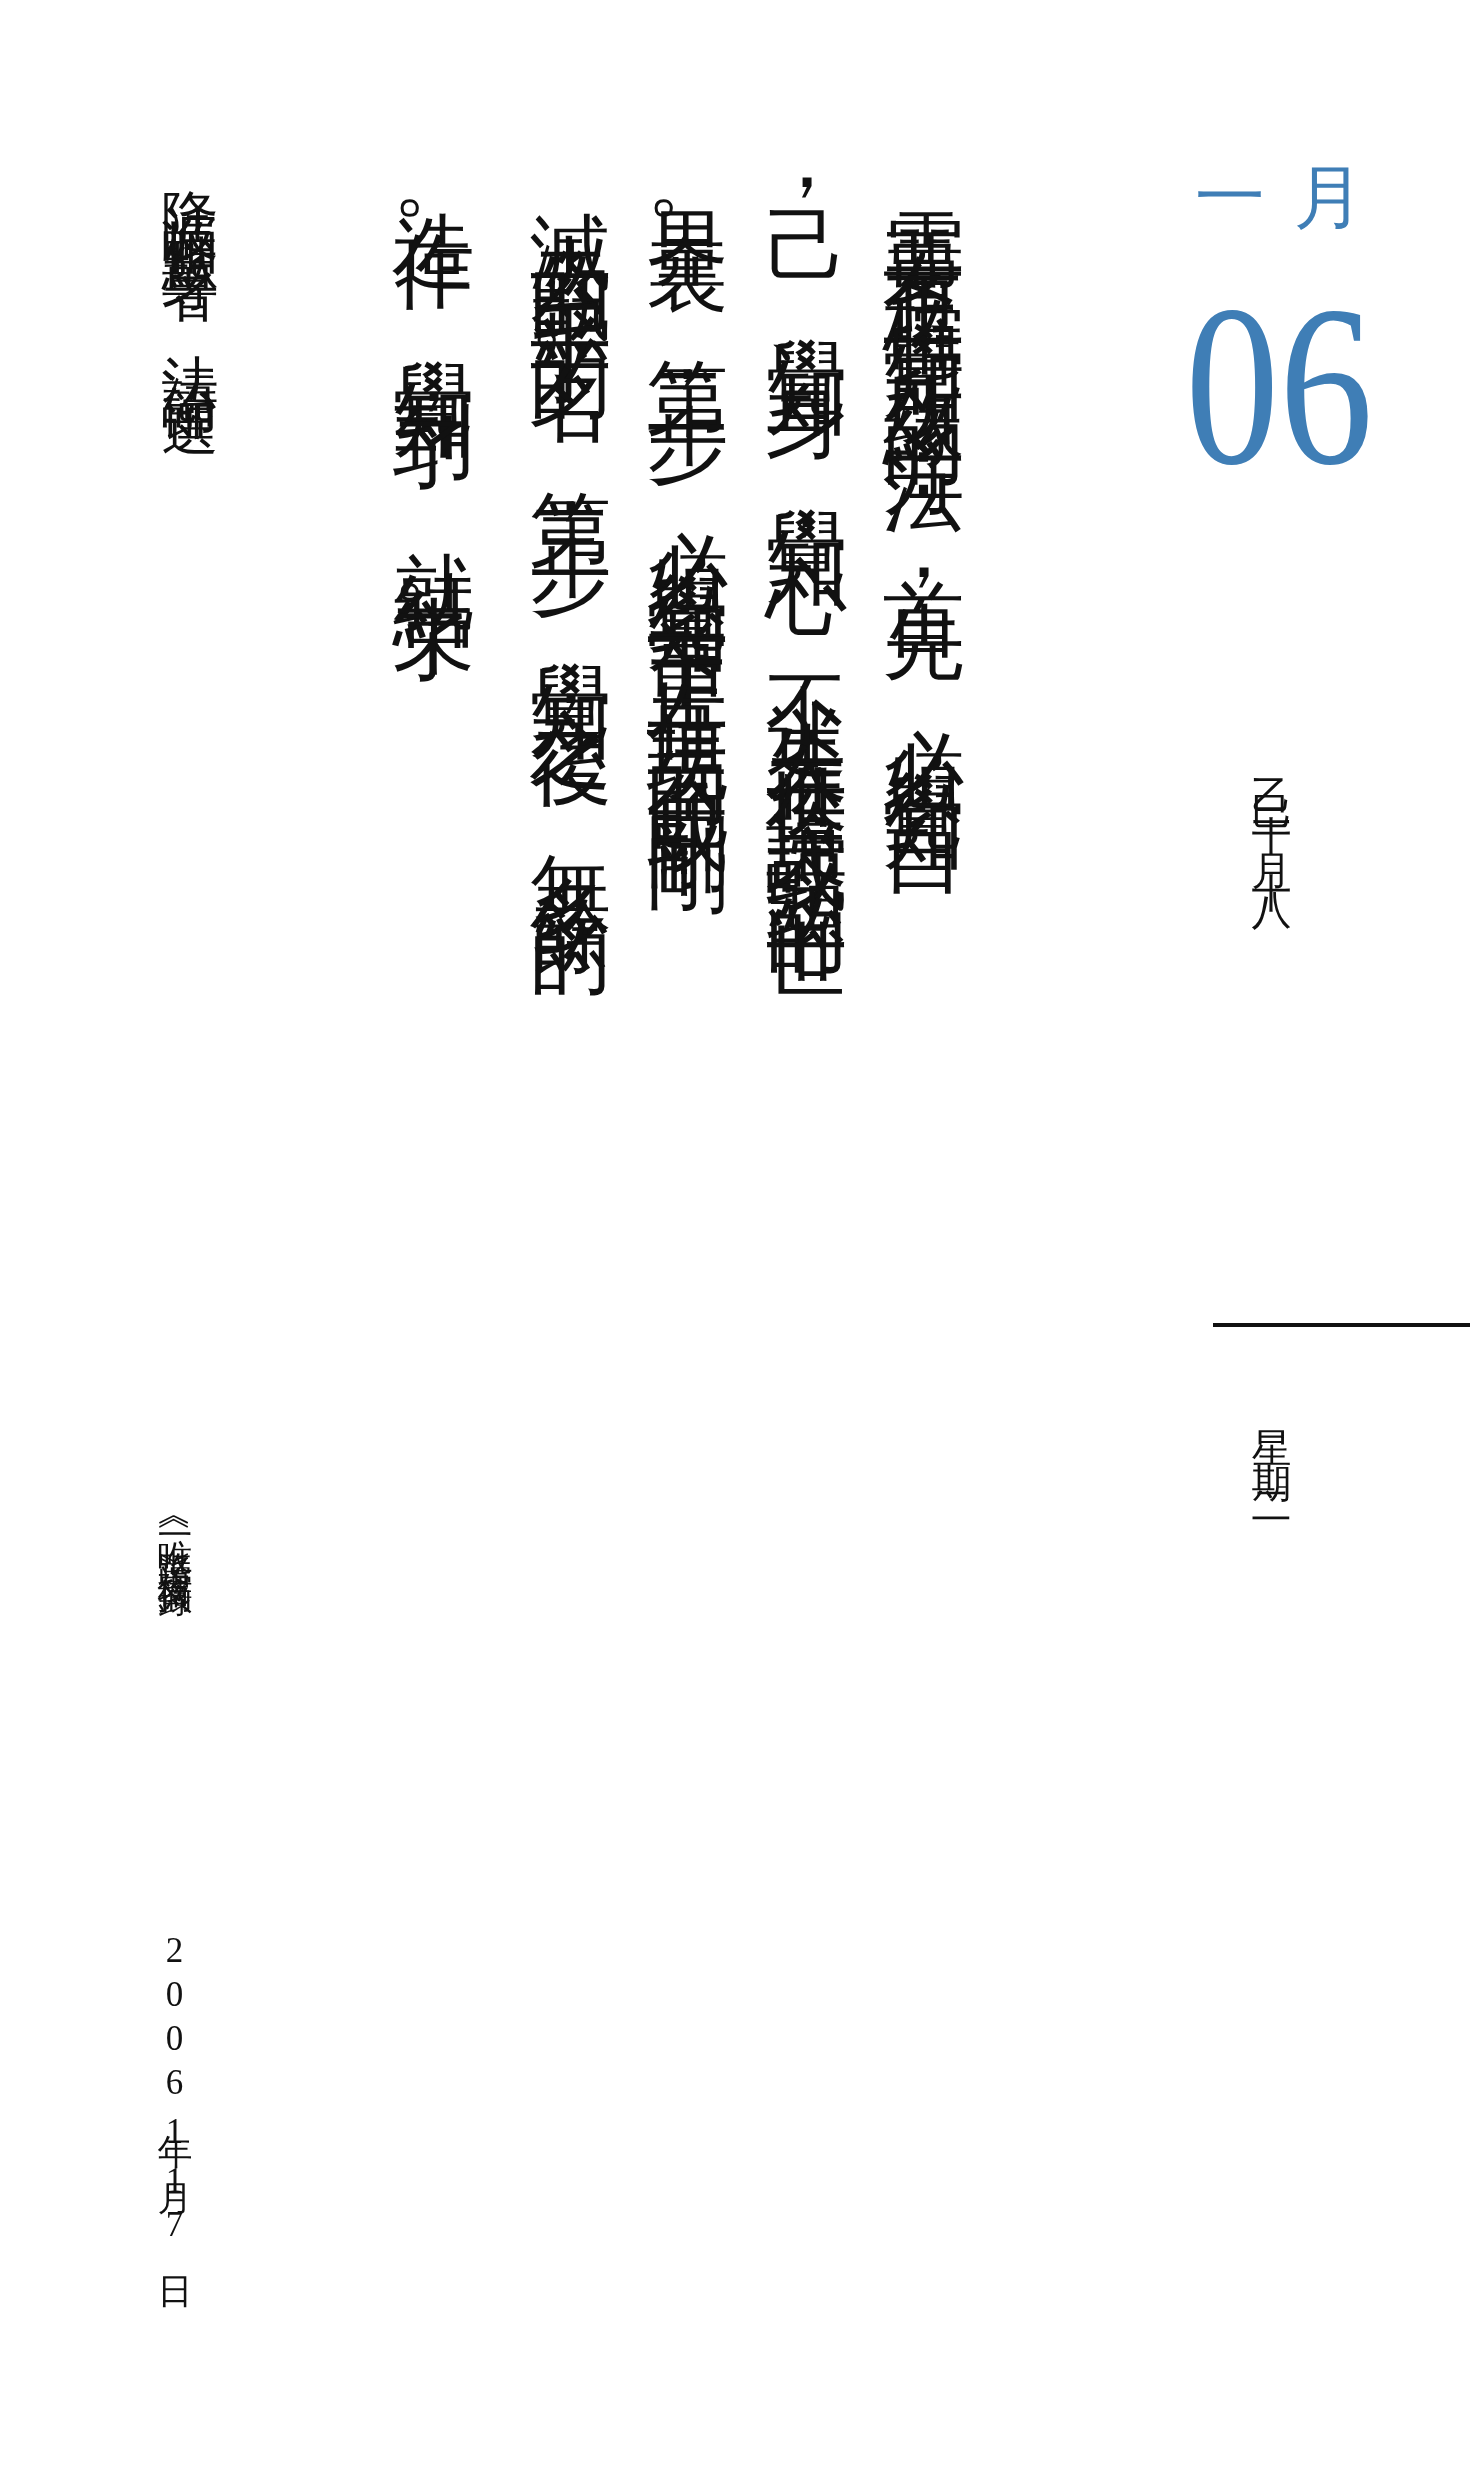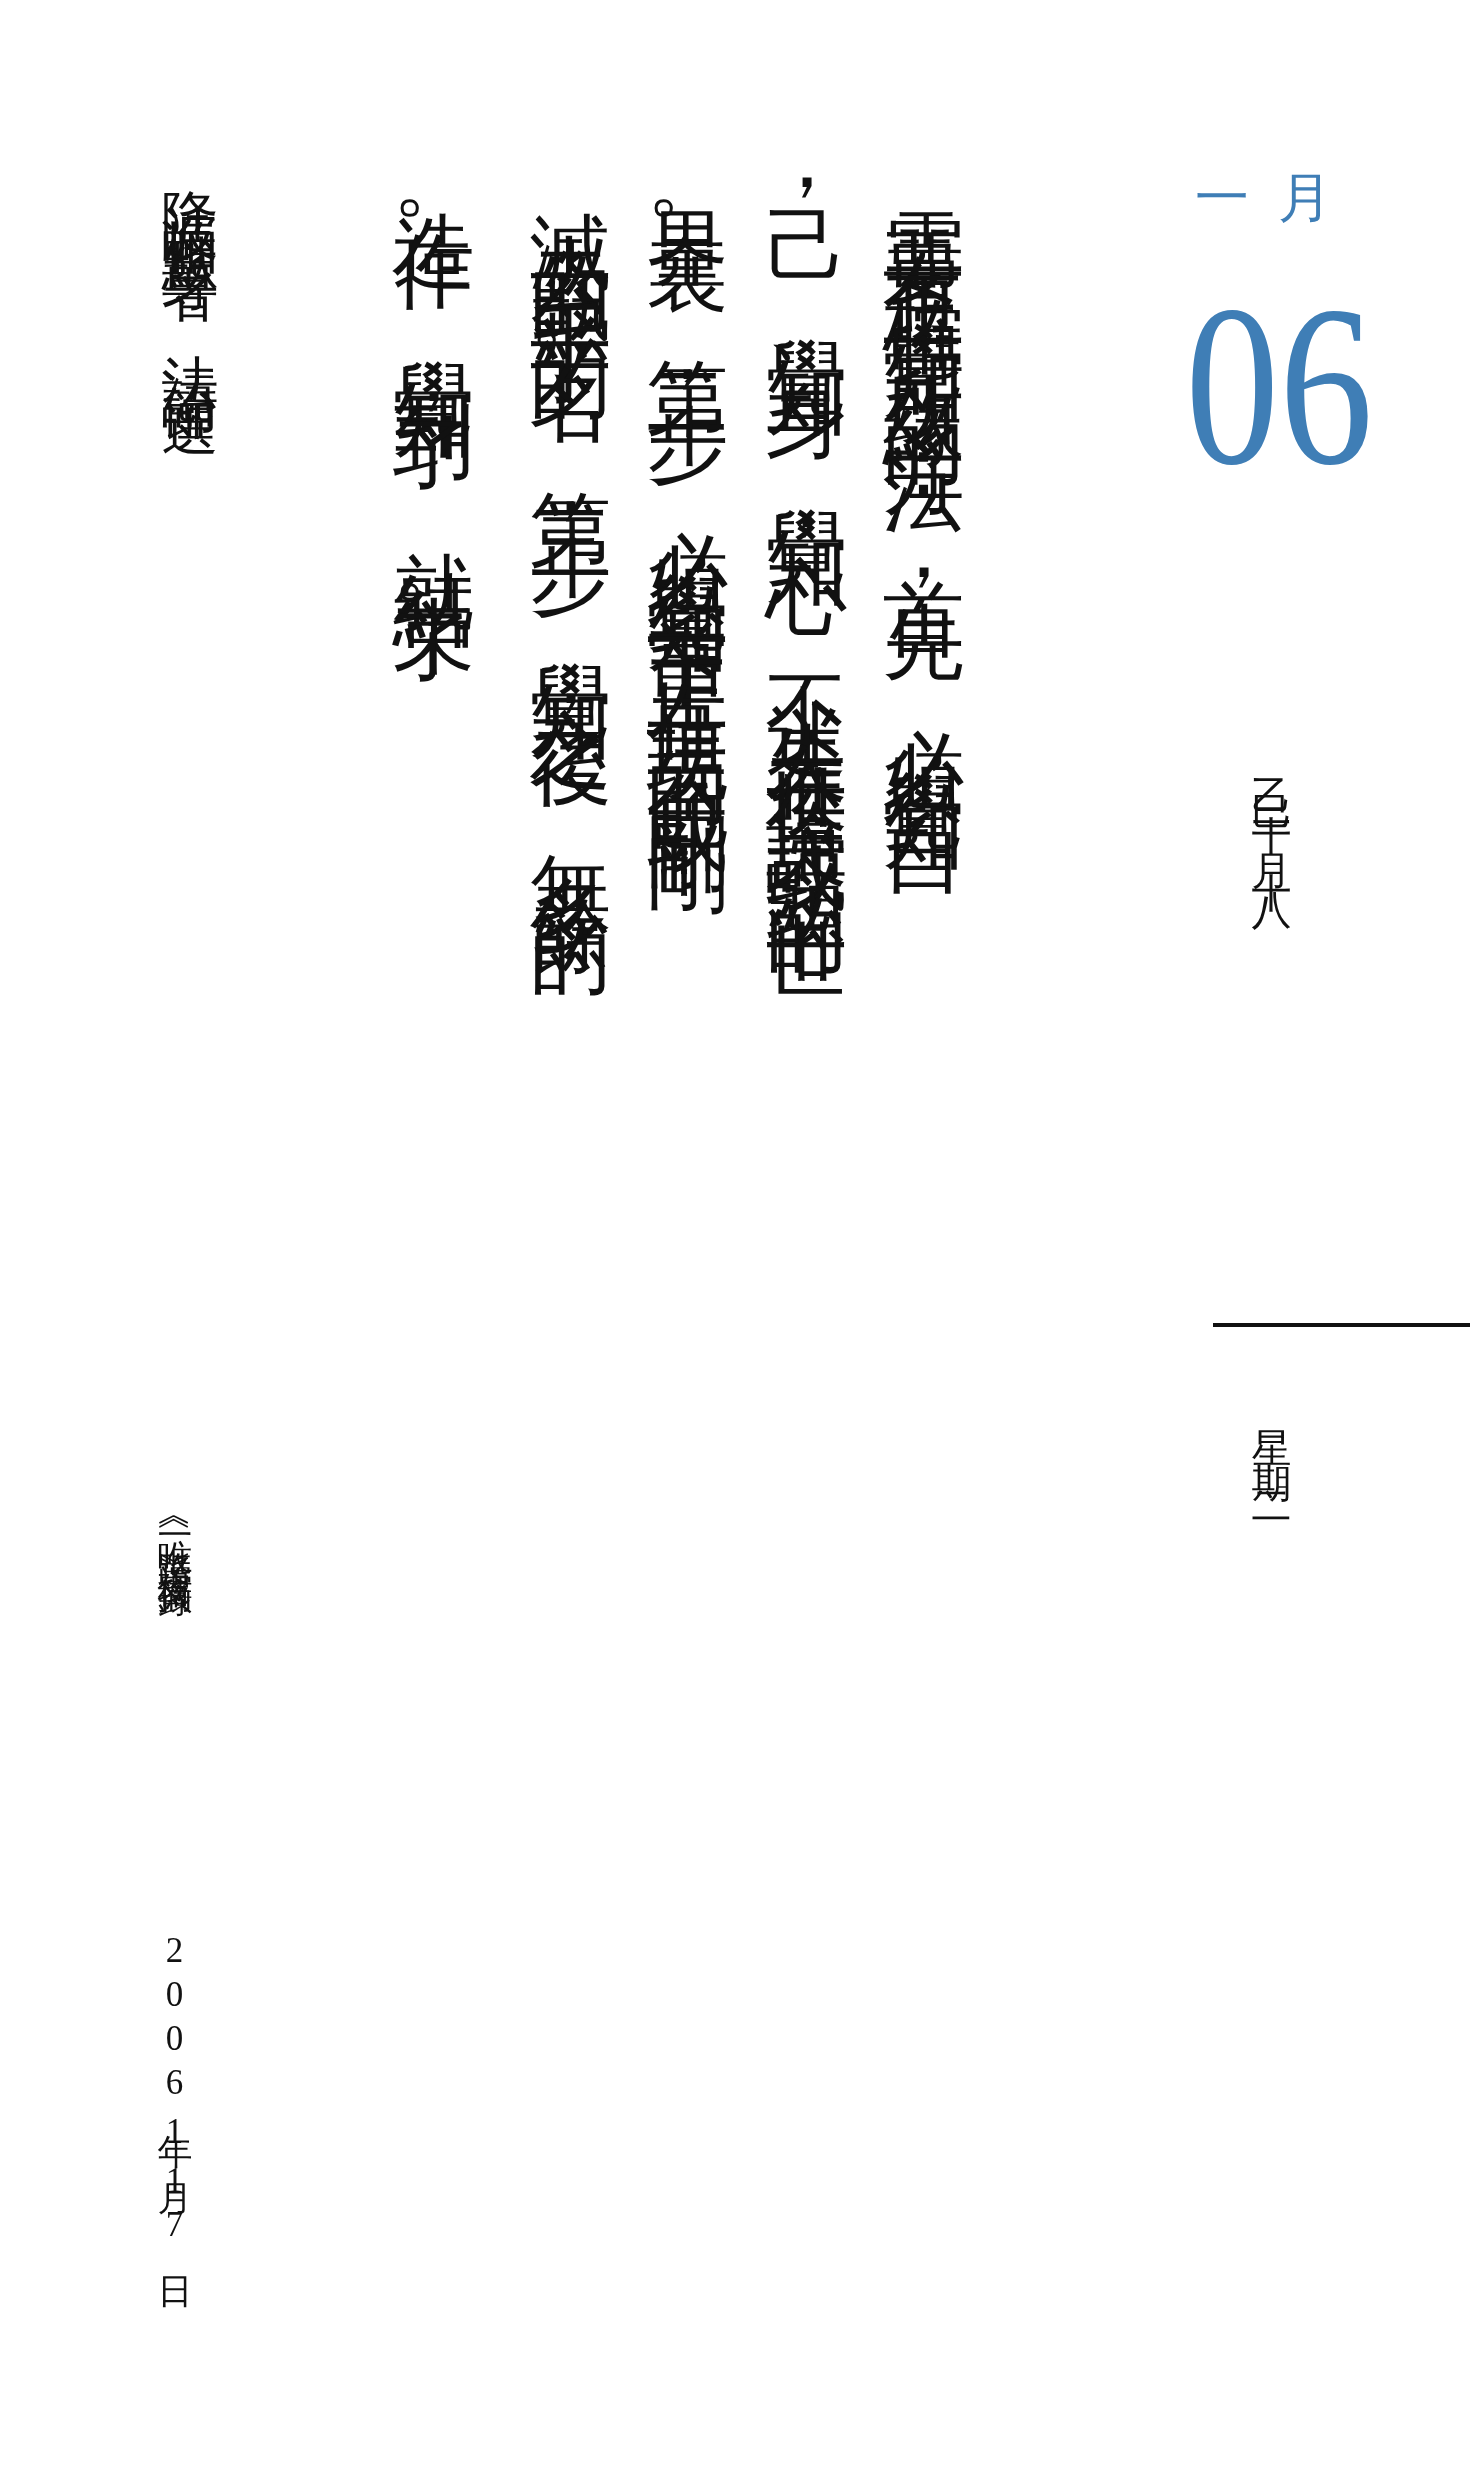--- a/index.html
+++ b/index.html
@@ -13,22 +13,22 @@
     height: 2487px;
     background: var(--page-bg, #ffffff);
     overflow: hidden;
     font-family: "Liberation Serif", "DejaVu Serif", serif;
     color: var(--ink, #111111);
   }
   
   .month-label {
     position: absolute;
     left: 1195px;
-    top: 171px;
-    font-size: 54px;
+    top: 163px;
+    font-size: 70px;
     line-height: 1;
     letter-spacing: 29px;
     white-space: nowrap;
     color: var(--accent, #3f7eb6);
   }
   .day-number {
     position: absolute;
     left: 1168px;
     top: 272px;
     width: 193px;

